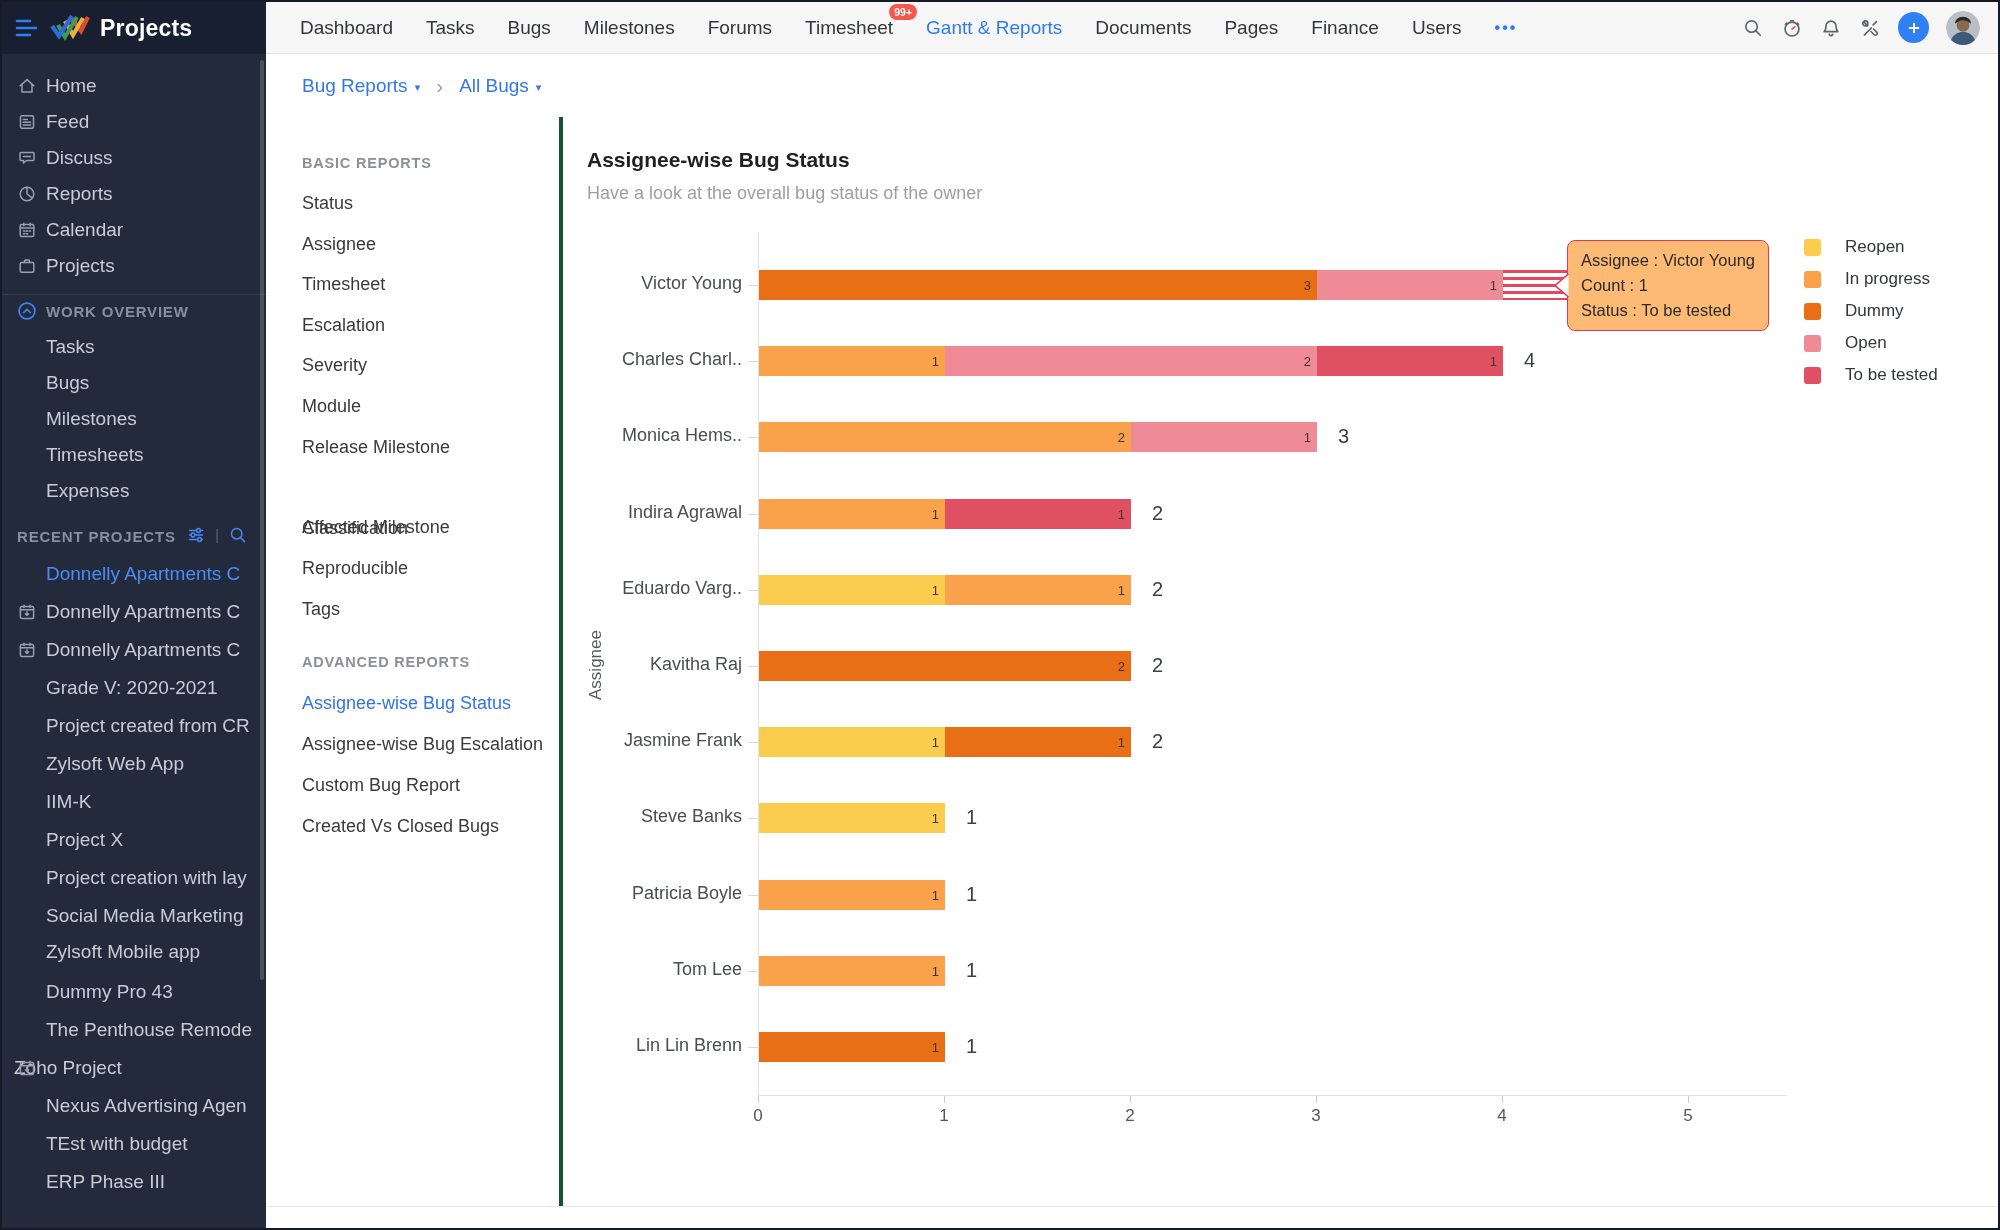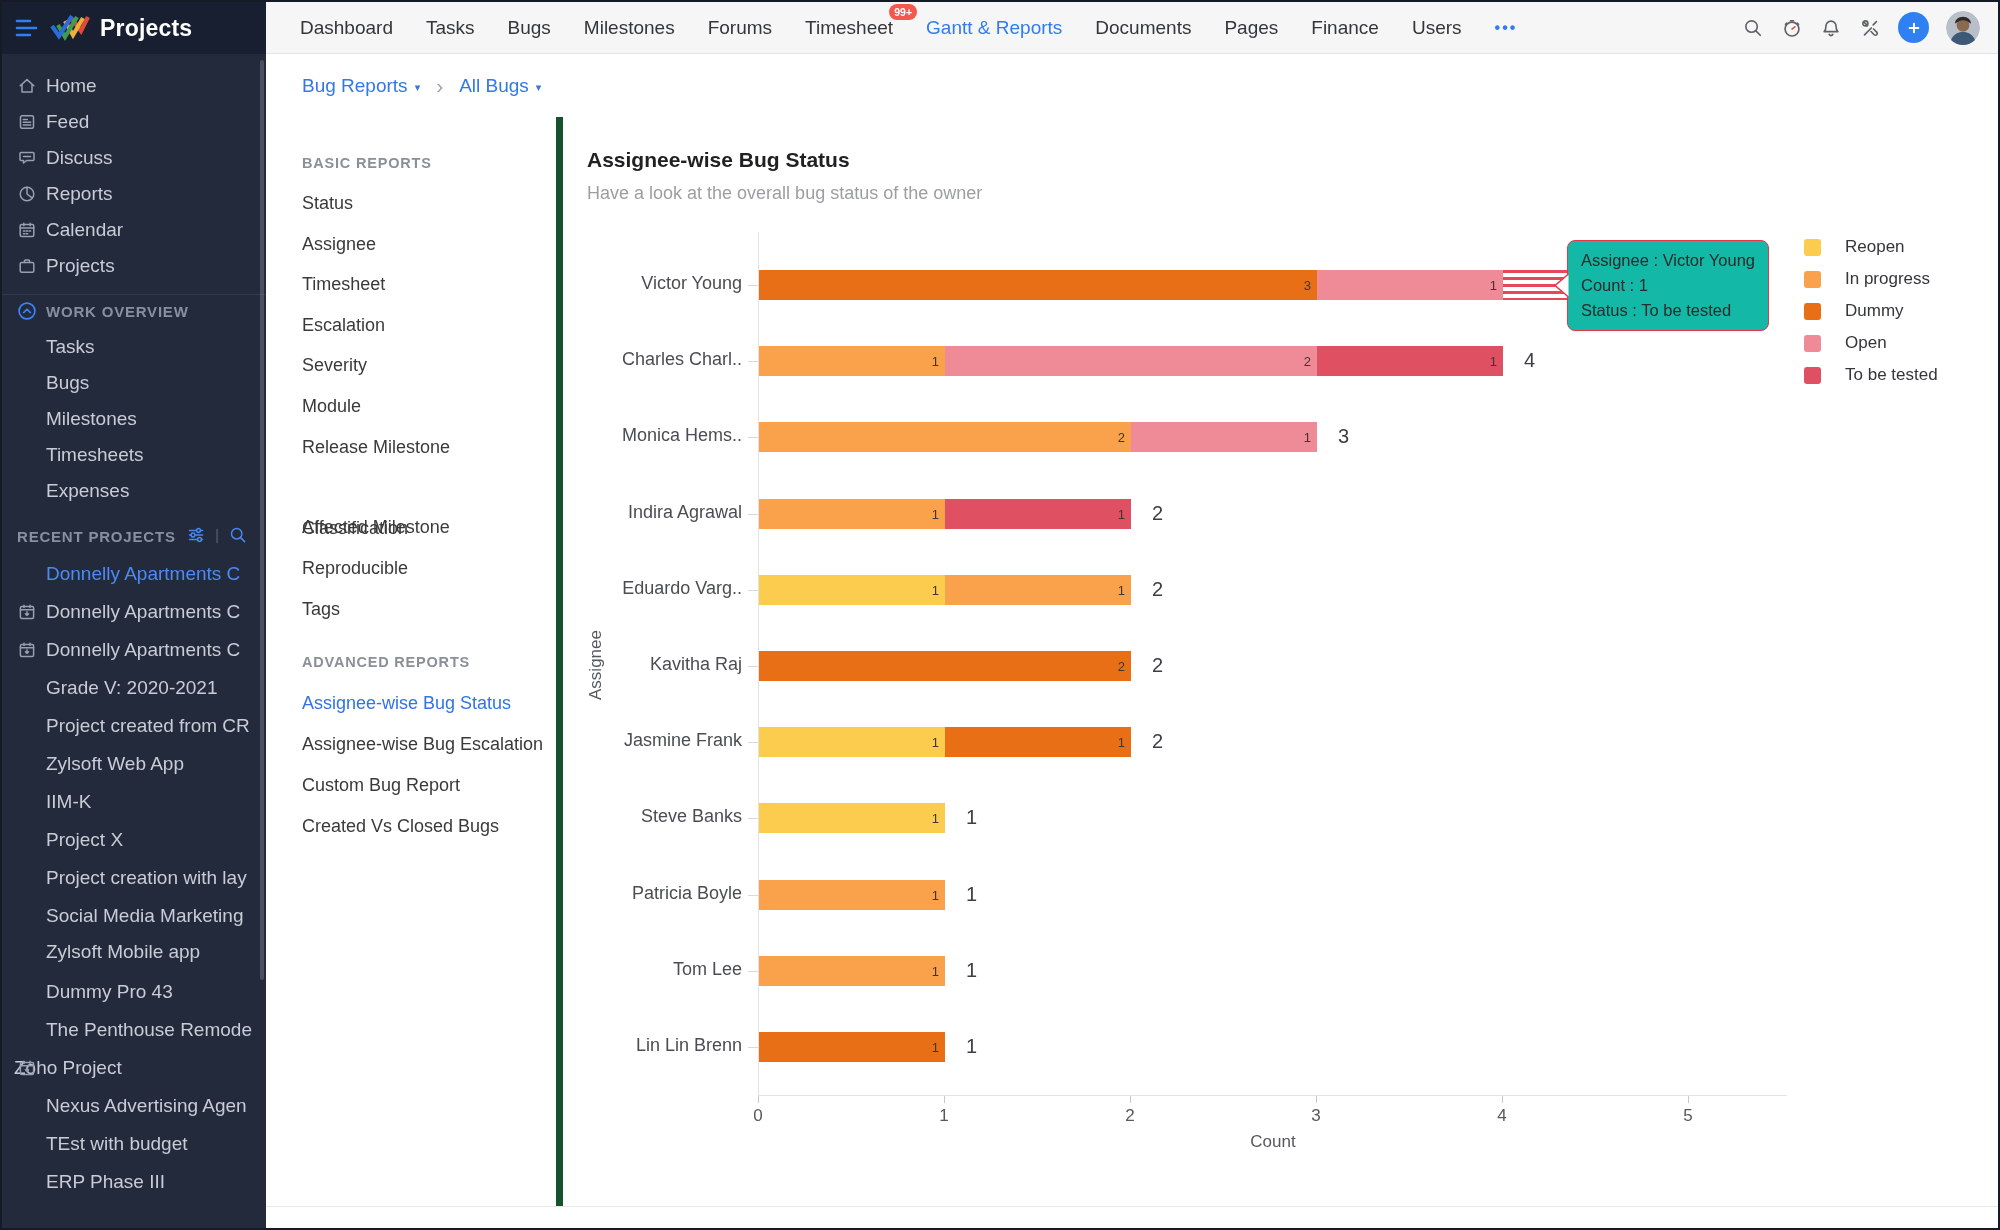--- a/index.html
+++ b/index.html
@@ -44,21 +44,21 @@
   .bcrumb-bar{position:absolute;left:264px;top:52px;right:0;height:63px;background:#fff;display:flex;align-items:center;
     padding:0 26px 0 36px;box-sizing:border-box;}
   .bc-link{color:#3377E8;font-size:19px;cursor:pointer;display:flex;align-items:center;gap:7px;white-space:nowrap;}
   .bc-caret{font-size:11px;padding-top:3px;}
   .bc-sep{color:#9aa0a6;margin:0 16px;font-size:21px;}
   .bc-tools{margin-left:auto;display:flex;align-items:center;gap:15px;color:#2F80F2;}
   .bc-tools .ic{width:23px;height:23px;cursor:pointer;}
   .bc-tools .ic svg{width:23px;height:23px;}
   .tool-sep{width:1px;height:24px;background:#E4E4E6;}
   
-  .rpanel{position:absolute;left:264px;top:115px;width:297px;height:1089px;background:#fff;border-right:7px solid #14532d;box-sizing:border-box;}
+  .rpanel{position:absolute;left:264px;top:115px;width:297px;height:1089px;background:#fff;border-right:4px solid #14532d;box-sizing:border-box;}
   .rp-header{position:absolute;left:36px;font-size:14.5px;color:#8A9097;font-weight:700;letter-spacing:.8px;white-space:nowrap;}
   .rp-item{position:absolute;left:36px;font-size:18px;color:#3A3A3A;cursor:pointer;white-space:nowrap;}
   .rp-item.active{color:#3173E8;}
   
   .chart{position:absolute;left:561px;top:52px;width:1437px;height:1152px;background:#fff;}
   .c-title{position:absolute;left:24px;top:94px;font-size:21px;font-weight:700;color:#202124;}
   .c-sub{position:absolute;left:24px;top:129px;font-size:18px;color:#9B9EA3;}
   .legend{position:absolute;left:1241px;top:183px;}
   .lg-item{display:flex;align-items:center;gap:24px;margin-bottom:12px;cursor:pointer;}
   .lg-sw{width:17px;height:17px;border-radius:3px;}
@@ -68,21 +68,21 @@
   .bar-row{position:absolute;height:30px;display:flex;}
   .seg{position:relative;height:100%;}
   .seg-label{position:absolute;right:6px;top:50%;transform:translateY(-50%);font-size:13px;color:#40372e;}
   .striped{background:repeating-linear-gradient(to bottom,#E4485A 0 3px,#ffffff 3px 7px) !important;}
   .total{position:absolute;font-size:20px;color:#3c4043;}
   .axis{position:absolute;background:#E3E3E5;}
   .tickmark{position:absolute;width:1px;height:7px;background:#c9c9c9;}
   .tick-num{position:absolute;font-size:17px;color:#55585e;width:30px;text-align:center;}
   .x-label{position:absolute;left:195px;width:1030px;top:1078px;font-size:17px;color:#55585e;text-align:center;}
   .y-label{position:absolute;left:-27px;top:601px;width:120px;font-size:17px;color:#55585e;text-align:center;transform:rotate(-90deg);}
-  .tooltip{position:absolute;left:1004px;top:186px;background:#14b8a6;border:1.6px solid #E8364B;border-radius:8px;
+  .tooltip{position:absolute;left:1004px;top:186px;background:#fdba74;border:1.6px solid #E8364B;border-radius:8px;
     padding:7px 13px;z-index:10;white-space:nowrap;}
   .tt-line{font-size:16.5px;color:#2b2b2b;line-height:25px;}
   .tt-notch{position:absolute;left:989px;top:219px;z-index:11;width:17px;height:25px;}
   .bottom-line{position:absolute;left:264px;top:1204px;right:0;height:1px;background:#E8E8EA;}
 </style>
 </head>
 <body>
 
 <div class="frame">
 
@@ -429,21 +429,20 @@
         <div class="total" style="left: 403px; top: 904.8px;">1</div>
         <div class="cat-label" style="top: 981px;">Lin Lin Brenn</div>
         <div class="ytick" style="left: 185px; top: 993px;"></div>
         <div class="bar-row" style="left: 196px; top: 978px;">
           <div class="seg" style="width: 186px; background: rgb(233, 111, 22);">
             <span class="seg-label">1</span>
           </div>
         </div>
         <div class="total" style="left: 403px; top: 981px;">1</div>
       </div>
-    <div class="x-label">Count</div>
     <div class="y-label">Assignee</div>
     <div class="tooltip" id="tooltip">
         <div class="tt-line">Assignee : Victor Young</div>
         <div class="tt-line">Count : 1</div>
         <div class="tt-line">Status : To be tested</div>
       </div>
     <span class="tt-notch">
       <svg width="17" height="25" viewBox="0 0 17 25">
           <path d="M16.5 1 3 12.5 16.5 24" fill="#ffffff" stroke="#E8364B" stroke-width="1.6"></path>
         </svg>

